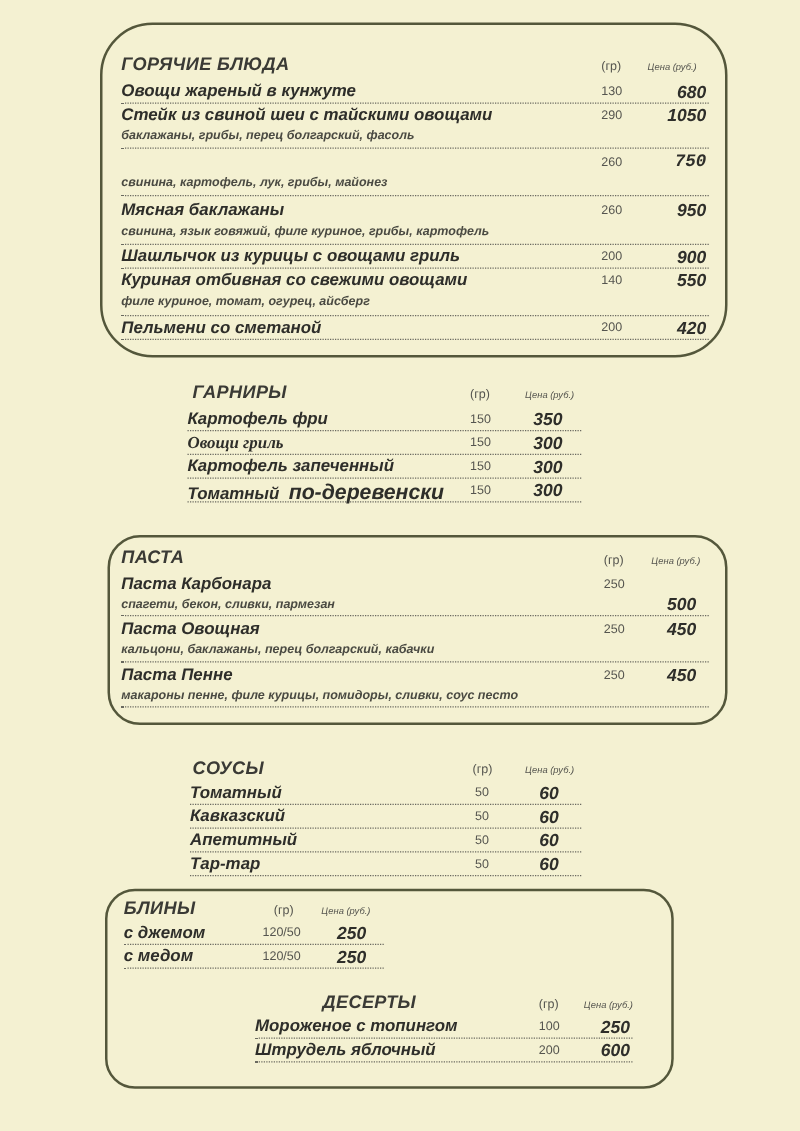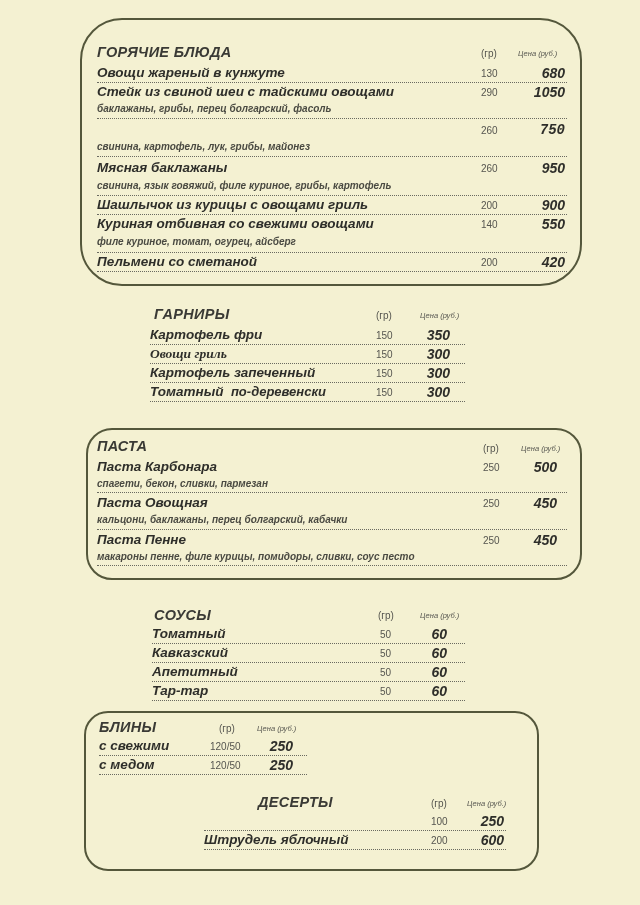--- a/index.html
+++ b/index.html
@@ -28,21 +28,21 @@
     position: absolute; left: 0;
     white-space: nowrap;
   }
   .sec-title {
     font-weight: 900;
     font-size: 14.5px;
     color: #3a3a35;
     letter-spacing: 0.3px;
   }
   .row .name { font-size: 13.5px; color: #2e2e2a; }
-  .row .name .small { font-size: 13px; }
+  .row .name .small { font-size: 17px; }
   .row .desc {
     position: absolute; left: 0;
     font-size: 10px; font-weight: bold; font-style: italic;
     color: #4a4a42;
     white-space: nowrap;
   }
   .row .weight, .hdr-weight {
     position: absolute;
     font-size: 10px;
     color: #55554f;
@@ -142,21 +142,21 @@
 <div class="box" style="left:86px; top:428px; width:496px; height:152px; border-radius:26px;"></div>
 <div class="section" style="left:97px; top:438px; width:470px;">
   <div class="sec-title" style="top:0;">ПАСТА</div>
   <div class="hdr-weight" style="left:386px; top:5px;">(гр)</div>
   <div class="hdr-price" style="left:424px; top:6px;">Цена (руб.)</div>
 
   <div class="row" style="top:20px; height:34px;">
     <span class="name" style="top:1px;">Паста Карбонара</span>
     <span class="desc" style="top:20px;">спагети, бекон, сливки, пармезан</span>
     <span class="weight" style="left:386px; top:4px;">250</span>
-    <span class="price" style="right:10px; top:1px;text-align:center;">500</span>
+    <span class="price" style="right:10px; top:17px;text-align:center;">500</span>
   </div>
   <div class="row" style="top:56px; height:35px;">
     <span class="name" style="top:1px;">Паста Овощная</span>
     <span class="desc" style="top:20px;">кальцони, баклажаны, перец болгарский, кабачки</span>
     <span class="weight" style="left:386px; top:4px;">250</span>
     <span class="price" style="right:10px; top:1px;">450</span>
   </div>
   <div class="row" style="top:93px; height:34px;">
     <span class="name" style="top:1px;">Паста Пенне</span>
     <span class="desc" style="top:20px;">макароны пенне, филе курицы, помидоры, сливки, соус песто</span>
@@ -193,37 +193,38 @@
 </div>
 
 <div class="box" style="left:84px; top:711px; width:455px; height:160px; border-radius:24px;"></div>
 
 <div class="section" style="left:99px; top:719px; width:208px;">
   <div class="sec-title" style="top:0;">БЛИНЫ</div>
   <div class="hdr-weight" style="left:120px; top:4px;">(гр)</div>
   <div class="hdr-price" style="left:158px; top:5px;">Цена (руб.)</div>
 
   <div class="row" style="top:18px; height:18px;">
-    <span class="name" style="top:1px;">с свежими</span>
+    <span class="name" style="top:1px;">с джемом</span>
     <span class="weight" style="left:111px; top:4px;">120/50</span>
     <span class="price" style="right:14px; top:1px;">250</span>
   </div>
   <div class="row" style="top:37px; height:18px;">
     <span class="name" style="top:1px;">с медом</span>
     <span class="weight" style="left:111px; top:4px;">120/50</span>
     <span class="price" style="right:14px; top:1px;">250</span>
   </div>
 </div>
 
 <div class="section" style="left:204px; top:794px; width:302px;">
   <div class="sec-title" style="top:0; left:54px;">ДЕСЕРТЫ</div>
   <div class="hdr-weight" style="left:227px; top:4px;">(гр)</div>
   <div class="hdr-price" style="left:263px; top:5px;">Цена (руб.)</div>
 
   <div class="row" style="top:18px; height:18px;">
+    <span class="name" style="top:1px;">Мороженое с топингом</span>
     <span class="weight" style="left:227px; top:4px;">100</span>
     <span class="price" style="right:2px; top:1px;">250</span>
   </div>
   <div class="row" style="top:37px; height:18px;">
     <span class="name" style="top:1px;">Штрудель яблочный</span>
     <span class="weight" style="left:227px; top:4px;">200</span>
     <span class="price" style="right:2px; top:1px;">600</span>
   </div>
 </div>
 

